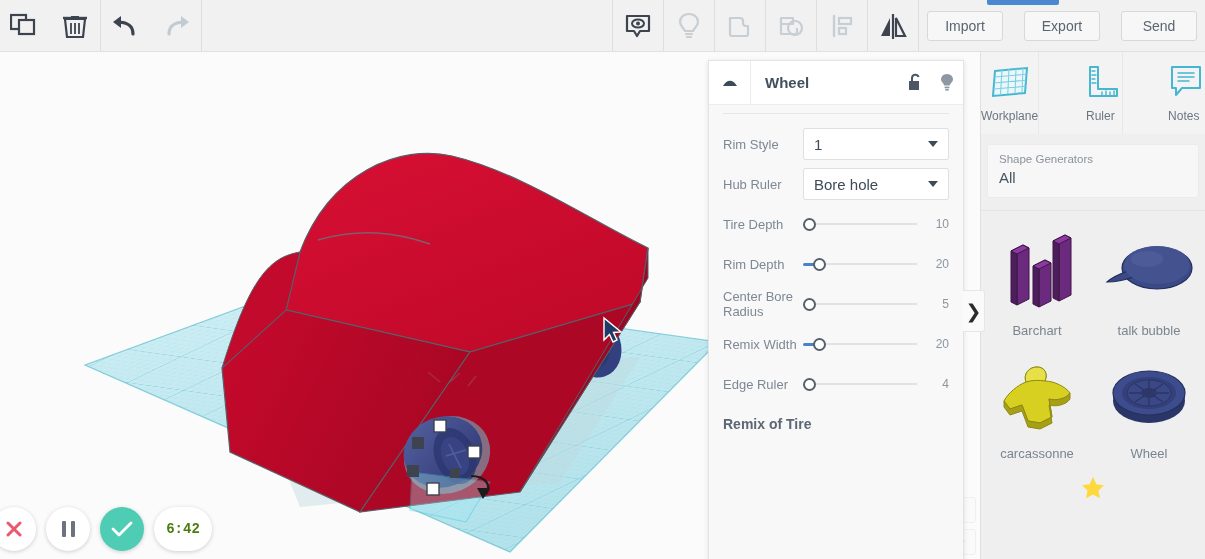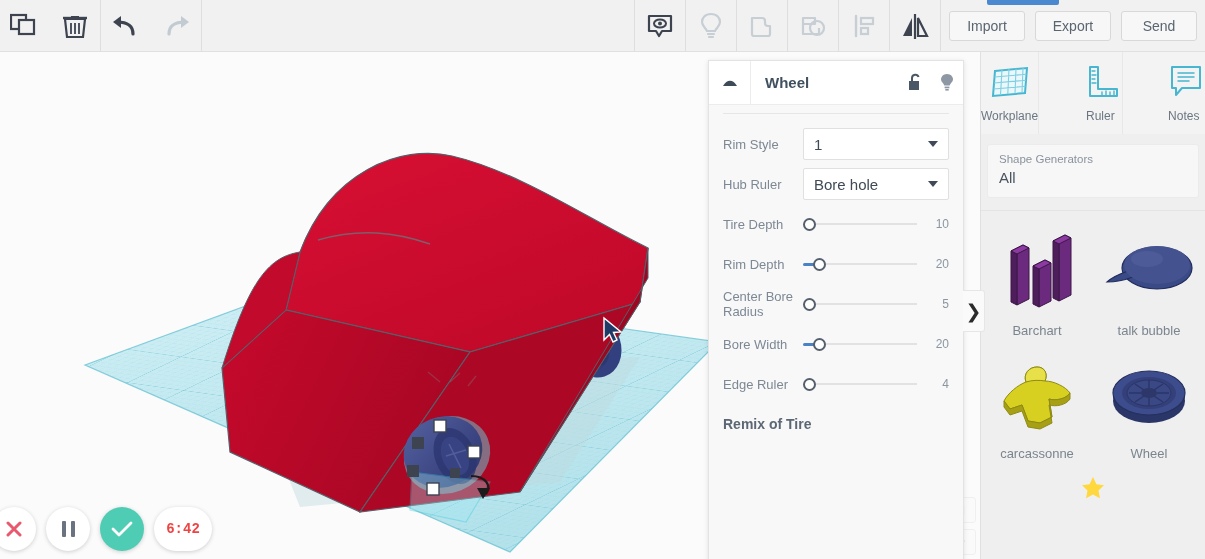--- a/index.html
+++ b/index.html
@@ -22,21 +22,21 @@
   }
   .tb-btn {
     width: 50px; height: 100%;
     display: flex; align-items: center; justify-content: center;
     cursor: pointer;
   }
   .tb-sep { width: 1px; height: 52px; background: #dedede; }
   .tb-spacer { flex: 1 1 auto; }
 
   
-  .actions { display: flex; align-items: center; gap: 10px; padding: 0 8px; }
+  .actions { display: flex; align-items: center; gap: 21px; padding: 0 8px; }
   .act-btn {
     min-width: 76px; height: 30px;
     border: 1px solid #d8d8d8; border-radius: 3px;
     background: #f7f7f7; color: #5a6570;
     font-size: 14px; display: flex; align-items: center; justify-content: center;
     cursor: pointer; padding: 0 12px; white-space: nowrap;
   }
   .tab-accent {
     position: absolute; top: 0; left: 987px;
     width: 72px; height: 5px; background: #4a89d0; border-radius: 0 0 2px 2px;
@@ -59,21 +59,21 @@
   }
   .pill {
     width: 44px; height: 44px; border-radius: 50%;
     background: #ffffff; box-shadow: 0 1px 4px rgba(0,0,0,.18);
     display: flex; align-items: center; justify-content: center;
     cursor: pointer;
   }
   .pill.green { background: #4ecdb4; }
   .pill.time {
     width: 58px; border-radius: 22px;
-    font-size: 14px; font-weight: bold; color: #ef4444;
+    font-size: 14px; font-weight: bold; color: #4d7c0f;
     font-family: "Liberation Mono", monospace;
   }
   .bar { width: 4px; height: 16px; background: #6b7280; border-radius: 1px; }
 
   
   .gridctl {
     position: absolute; right: 4px; bottom: 4px;
     display: flex; flex-direction: column; align-items: flex-end; gap: 6px;
     opacity: .25; z-index: 5;
   }
@@ -484,21 +484,21 @@
       <div class="prop">
         <div class="name">Center Bore Radius</div>
         <div class="slider">
           <div class="track"></div>
           <div class="knob" style="left:0px"></div>
         </div>
         <div class="val">5</div>
       </div>
 
       <div class="prop">
-        <div class="name">Bore Width</div>
+        <div class="name">Remix Width</div>
         <div class="slider">
           <div class="track"></div>
           <div class="fill" style="width:12px"></div>
           <div class="knob" style="left:10px"></div>
         </div>
         <div class="val">20</div>
       </div>
 
       <div class="prop">
         <div class="name">Edge Ruler</div>

